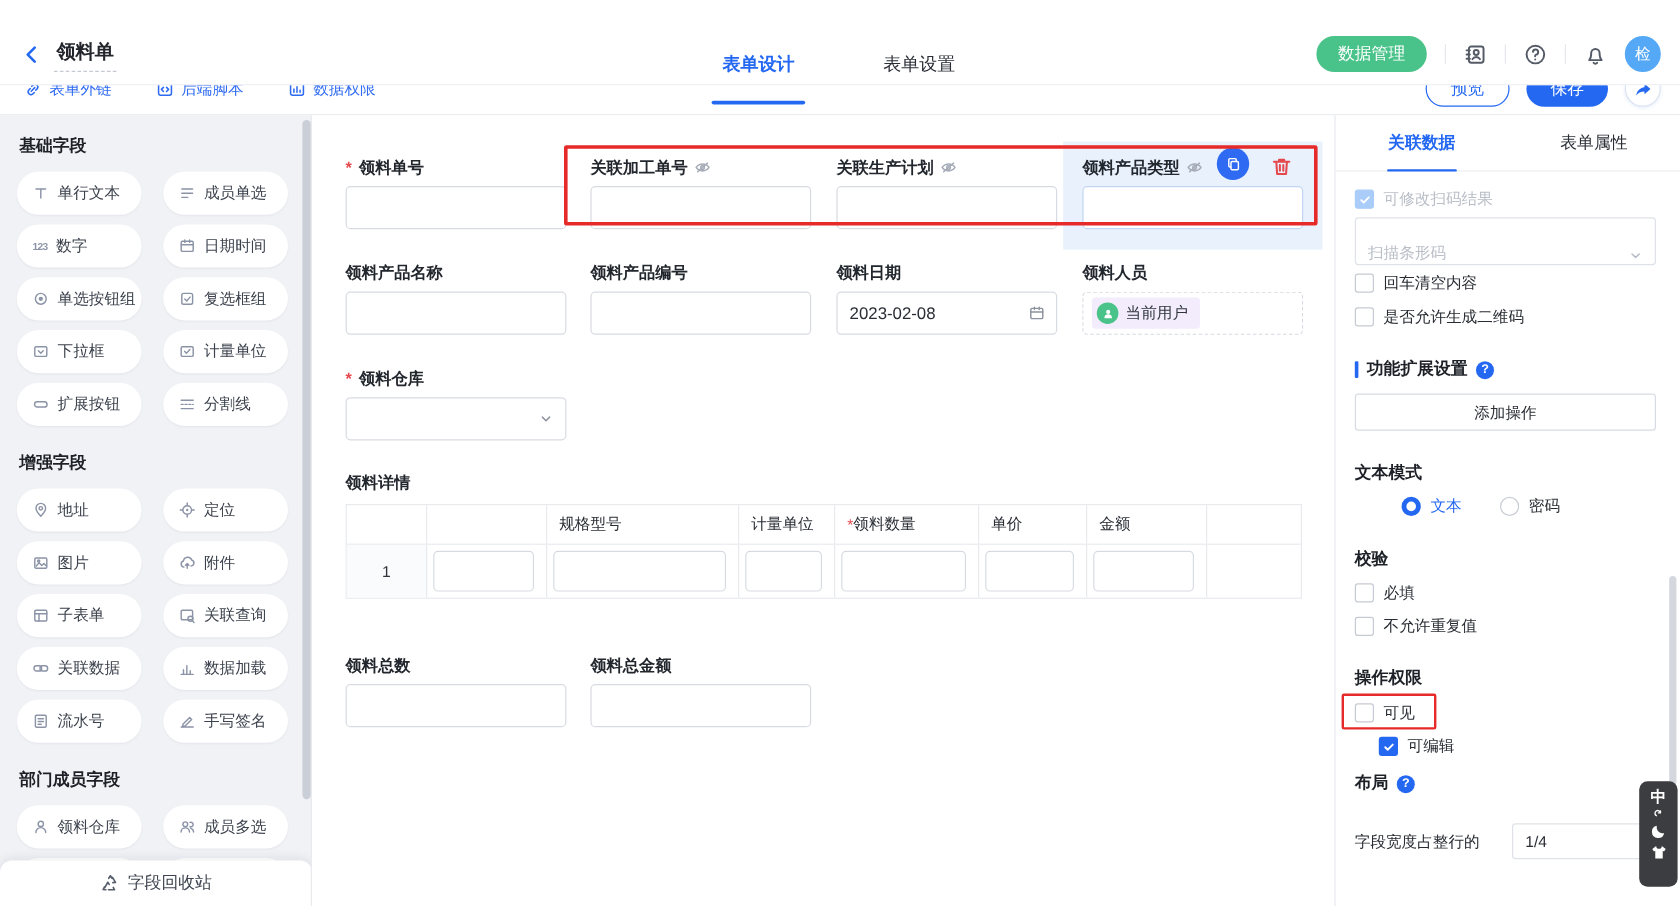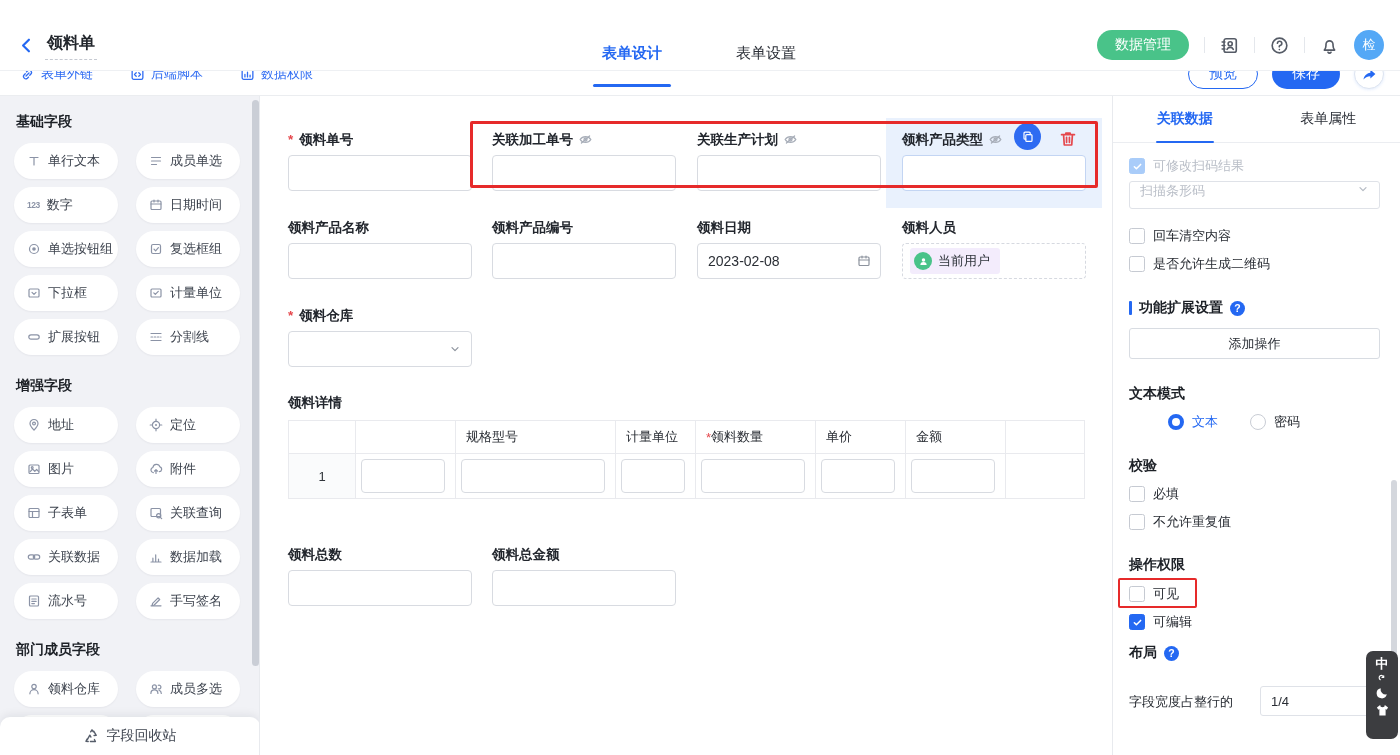--- a/index.html
+++ b/index.html
@@ -100,22 +100,22 @@
   .pn-tab.active { color:#2468f2; font-weight:600; }
   .pn-tab.active::after { content:""; position:absolute; left:50%; transform:translateX(-50%); bottom:-1px;
     width:58px; height:2.5px; background:#2468f2; border-radius:2px; }
   .pn-row { position:absolute; left:16px; display:flex; align-items:center; gap:8px; font-size:13px; color:#272b32; }
   .cbx { width:16px; height:16px; border:1px solid #c6cad2; border-radius:2.5px; background:#fff; flex:none;
     display:flex; align-items:center; justify-content:center; cursor:pointer; }
   .cbx.checked { background:#2468f2; border-color:#2468f2; }
   .cbx.checked-dis { background:#a9ccf9; border-color:#a9ccf9; }
   .cbx svg { stroke:#fff; }
   .lbl-dis { color:#b9bec7; }
-  .pn-select { position:absolute; left:16px; width:251px; height:28px; border:1px solid #dfe2e8; border-radius:3px;
-    display:flex; align-items:flex-start; padding:0 10px; font-size:13px; color:#b9bec7; cursor:pointer; }
+  .pn-select { position:absolute; left:16px; width:251px; height:40px; border:1px solid #dfe2e8; border-radius:3px;
+    display:flex; align-items:flex-end; padding:0 10px; font-size:13px; color:#b9bec7; cursor:pointer; }
   .pn-select .chev { position:absolute; right:9px; color:#b4bac3; display:flex; }
   .pn-sec { position:absolute; left:16px; display:flex; align-items:center; gap:7px; font-size:14px;
     font-weight:700; color:#1d2127; }
   .blue-bar { width:3px; height:14px; background:#2468f2; border-radius:1px; }
   .qmark { width:15px; height:15px; border-radius:50%; background:#2468f2; color:#fff; font-size:10.5px;
     font-weight:700; display:flex; align-items:center; justify-content:center; cursor:pointer; }
   .qmark::after { content:"?"; }
   .btn-wide { position:absolute; left:16px; width:251px; height:31px; border:1px solid #d8dce2; border-radius:3px;
     background:#fff; display:flex; align-items:center; justify-content:center; font-size:13px; color:#2a2e35; cursor:pointer; }
   .radio { width:16px; height:16px; border-radius:50%; border:1px solid #c9cdd5; background:#fff; flex:none; cursor:pointer; }
@@ -671,21 +671,21 @@
     <span>不允许重复值</span>
   </div>
 
   <div class="pn-sec" style="top:460px;">
     <span>操作权限</span>
   </div>
   <div class="pn-row" style="top:489px;">
     <span class="cbx"></span>
     <span>可见</span>
   </div>
-  <div class="pn-row" style="top:517px;">
+  <div class="pn-row" style="top:517px;margin-left:20px;">
     <span class="cbx checked">
       <svg width="11" height="11" viewBox="0 0 14 14" class="ic" style="stroke-width:2">
           <path d="M3 7.3l2.6 2.6L11 4.4"></path>
         </svg>
     </span>
     <span>可编辑</span>
   </div>
 
   <div class="pn-sec" style="top:548px;">
     <span>布局</span>

